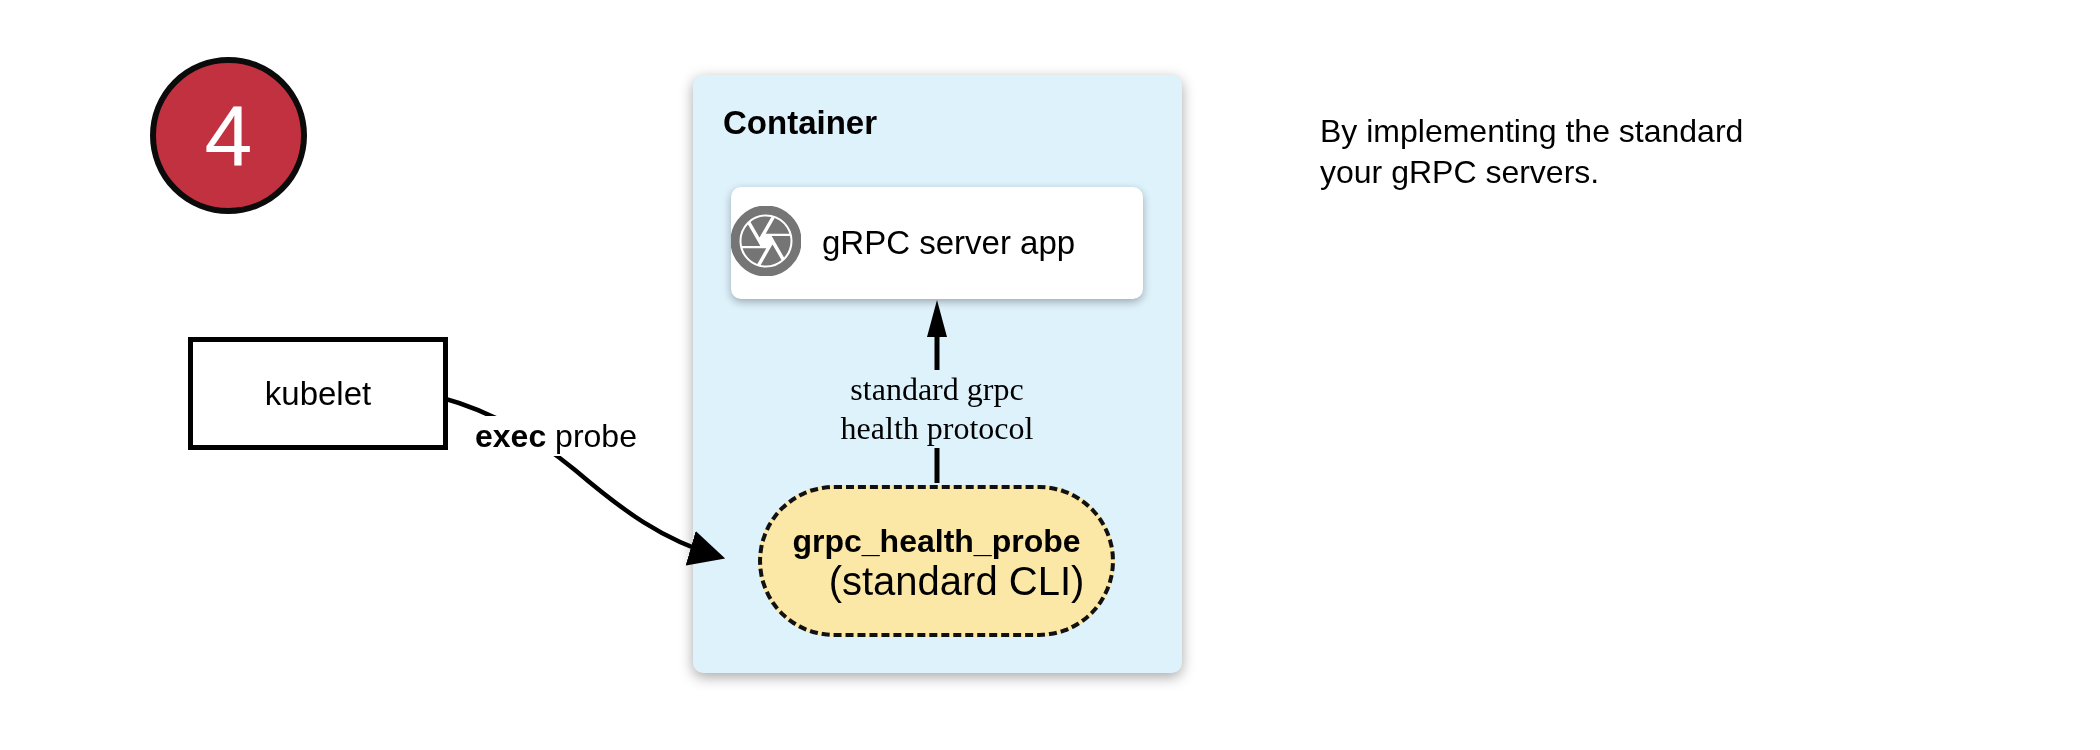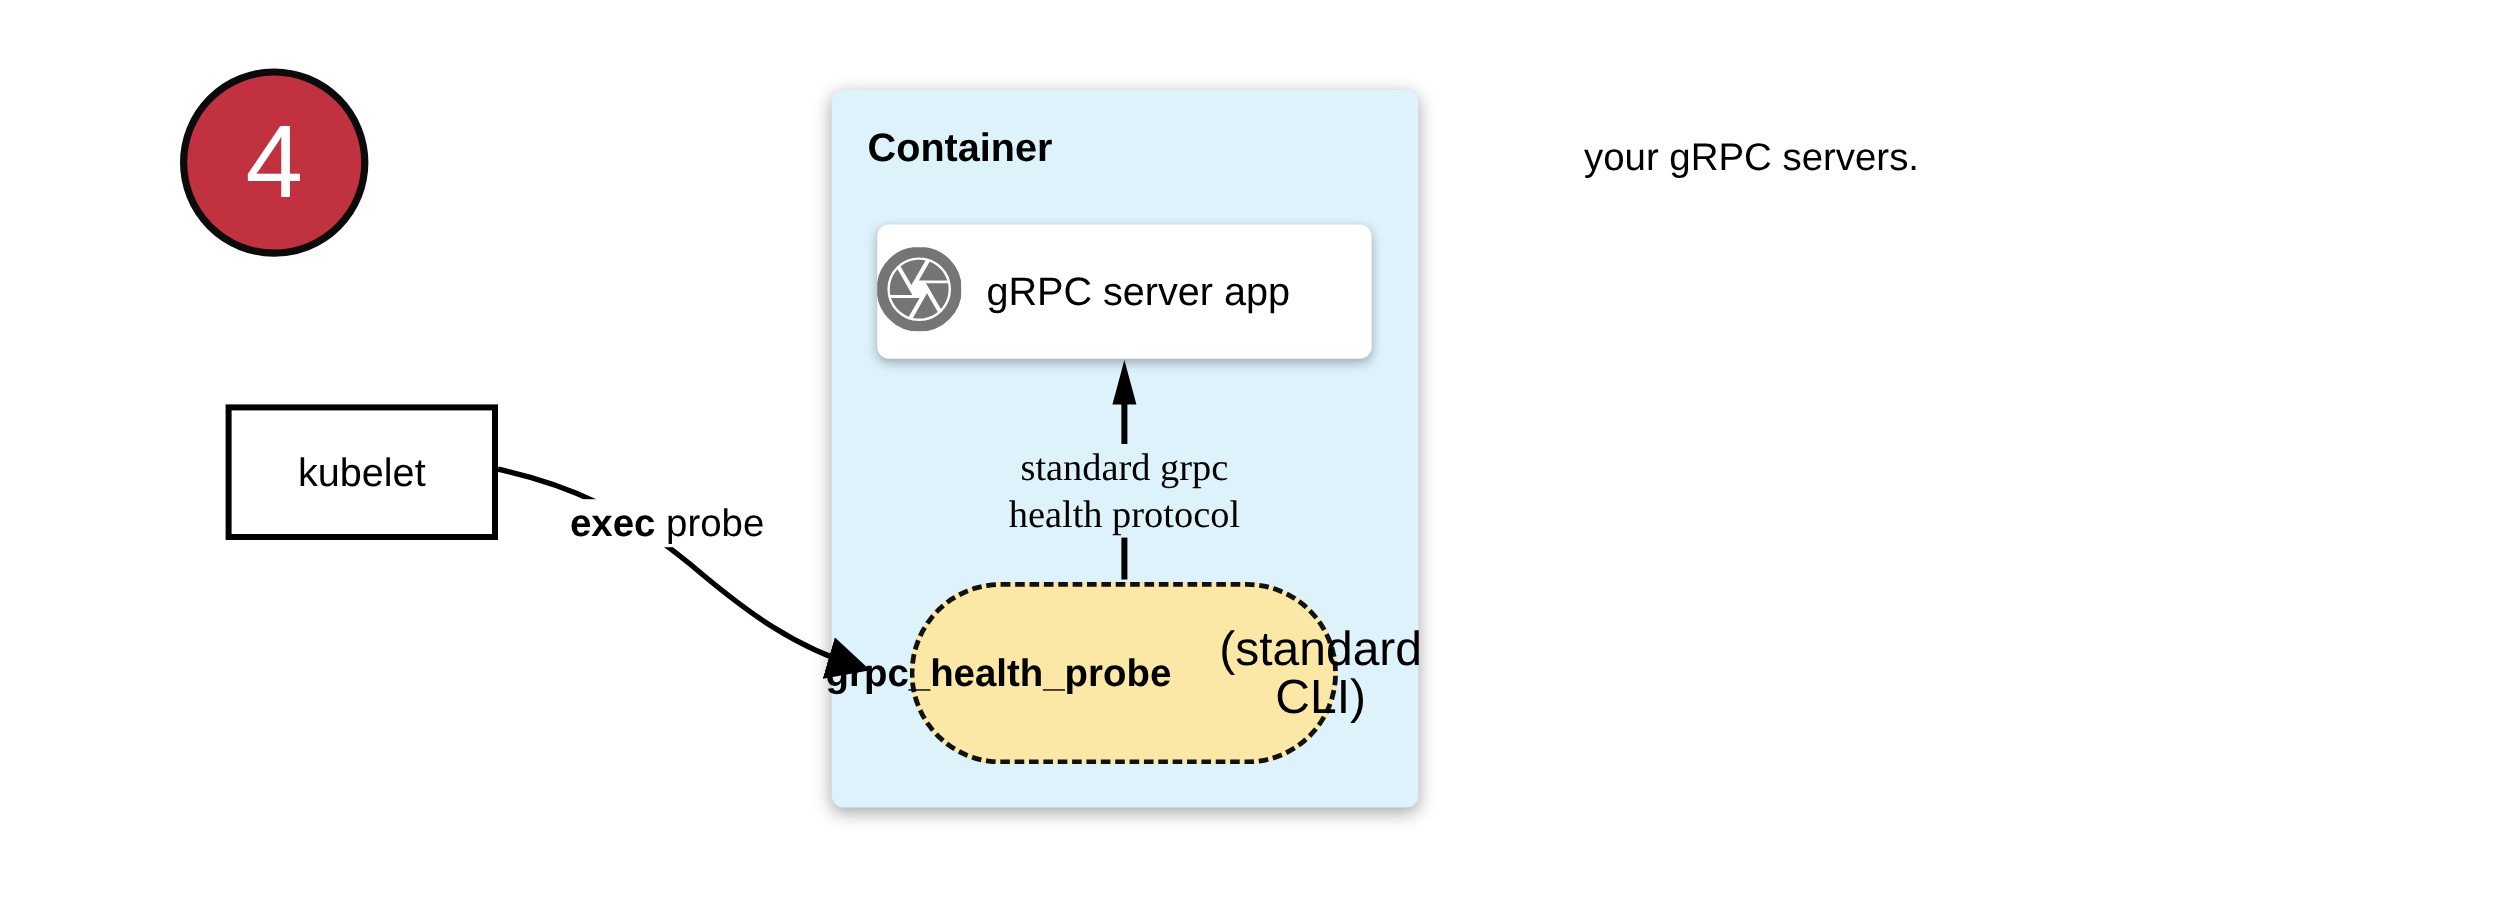--- a/index.html
+++ b/index.html
@@ -22,21 +22,21 @@
     border-radius: 50%;
     display: flex; align-items: center; justify-content: center;
     color: #ffffff;
     font-size: 86px;
     z-index: 3;
   }
   
   .kubelet-box {
     position: absolute;
     left: 188px; top: 337px;
-    width: 227px; height: 113px;
+    width: 260px; height: 113px;
     box-sizing: border-box;
     background: #ffffff;
     border: 5px solid #000000;
     display: flex; align-items: center; justify-content: center;
     font-size: 33px;
     z-index: 3;
   }
   
   .container-box {
     position: absolute;
@@ -69,21 +69,21 @@
     margin-left: 21px;
   }
   .probe-pill {
     position: absolute;
     left: 65px; top: 410px;
     width: 357px; height: 152px;
     box-sizing: border-box;
     background: #FCE8A6;
     border: 4px dashed #111111;
     border-radius: 78px;
-    display: flex; flex-direction: row;
+    display: flex; flex-direction: column;
     align-items: center; justify-content: center;
     text-align: center;
   }
   .probe-pill .pill-name { font-size: 32px; font-weight: bold; line-height: 40px; }
   .probe-pill .pill-sub  { font-size: 40px; line-height: 40px; margin-left: 40px; }
   
   .arrows-layer {
     position: absolute;
     left: 0; top: 0;
     width: 2100px; height: 750px;
@@ -174,16 +174,17 @@
   <div class="exec-probe-label">
     <span class="b">exec</span><span> probe</span>
   </div>
 
   <div class="health-proto-label">
     <div>standard grpc</div>
     <div>health protocol</div>
   </div>
 
   <div class="note-text">
+    <div>By implementing the standard</div>
     <div>your gRPC servers.</div>
   </div>
 
 </div>
 
 </body></html>

